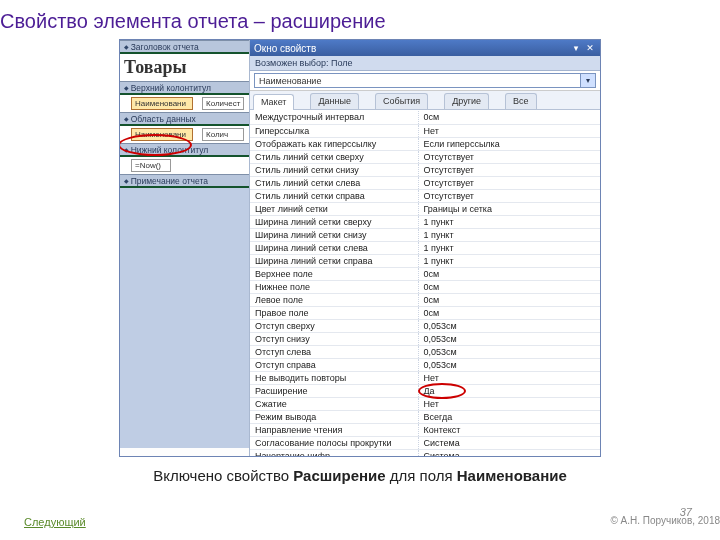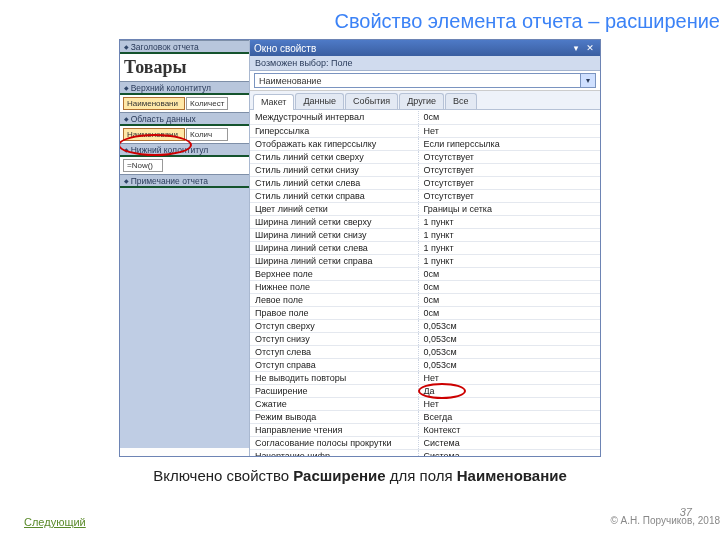--- a/index.html
+++ b/index.html
@@ -1,43 +1,43 @@
 <!DOCTYPE html>
 <html><head>
 <meta charset="utf-8">
 <style>
   * { box-sizing: border-box; margin: 0; padding: 0; }
   body {
     width: 720px; height: 540px;
     font-family: "Segoe UI", Tahoma, sans-serif;
     background: #fff; color: #333; position: relative; overflow: hidden;
   }
-  .slide-title { text-align: right; font-size: 20px; color: #3b82f6; padding: 10px 0 6px; font-weight: 400; }
+  .slide-title { text-align: left; font-size: 20px; color: #4c1d95; padding: 10px 0 6px; font-weight: 400; }
   .app-frame {
     width: 482px; height: 418px; margin: 0 auto;
     border: 1px solid #6d84b4; background: #e6eef8; display: flex; position: relative;
   }
   .design-pane { width: 130px; background: #fdfdfd; border-right: 1px solid #a9b8d0; font-size: 9px; position: relative; overflow: hidden; }
   .section-bar { background: #b8c6dc; border-top: 1px solid #7e8fa8; border-bottom: 2px solid #14532d; height: 14px; display: flex; align-items: center; padding-left: 4px; color: #2a3b5a; font-size: 8.5px; }
   .section-bar::before { content:"◆"; font-size: 6px; margin-right: 2px; color:#304668;}
   .big-title { font: bold 18px "Times New Roman", serif; padding: 3px 4px; background:#fff; }
   .field-row { display:flex; gap:1px; padding:2px 3px; background:#fff;}
-  .field-box { border:1px solid #999; background:#fff; padding:1px 3px; font-size:8px; height:13px; display:flex; align-items:center; overflow:hidden; white-space:nowrap;}
+  .field-box { border:1px solid #999; background:#fff; padding:1px 3px; font-size:8px; height:13px; display:flex; align-items:center; overflow:hidden; white-space:nowrap;margin-left:8px;}
   .field-box.active { background:#ffe8a8; border-color:#b07030;}
   .hi-circle { position:absolute; border:2px solid #c00; border-radius:50%; pointer-events:none;}
 
   .prop-pane { flex:1; display:flex; flex-direction:column; background:#fff; font-size:9.5px;}
   .prop-titlebar { background:linear-gradient(#4e7ac7,#3a5ea0); color:#fff; height:16px; display:flex; align-items:center; padding:0 4px; font-size:10px;}
   .prop-titlebar .spacer{flex:1;}
   .prop-titlebar .win-btn{width:12px;height:12px;display:flex;align-items:center;justify-content:center;font-size:9px;margin-left:2px;cursor:pointer;}
   .sel-type-bar{background:#d0dbee;border-bottom:1px solid #a4b4cf;height:15px;display:flex;align-items:center;padding-left:5px;color:#2a3b5a;font-size:9px;}
   .sel-combo{padding:2px 4px;border-bottom:1px solid #ccc;}
   .sel-combo .combo{border:1px solid #7a94c0;background:#fff;height:15px;display:flex;align-items:center;padding:0 4px;font-size:9px;position:relative;}
   .sel-combo .combo .arrow{position:absolute;right:0;top:0;width:15px;height:100%;background:#cfe0ff;border-left:1px solid #7a94c0;display:flex;align-items:center;justify-content:center;color:#2a3b5a;font-size:8px;}
-  .tabs{display:flex;background:#eef2f9;border-bottom:1px solid #b6c2d6;padding:2px 3px 0;gap:0;font-size:9px;}
+  .tabs{display:flex;background:#eef2f9;border-bottom:1px solid #b6c2d6;padding:2px 3px 0;gap:15px;font-size:9px;}
   .tab{padding:2px 7px 3px;border:1px solid #b6c2d6;border-bottom:none;border-radius:3px 3px 0 0;background:#e3e9f3;margin-right:1px;cursor:pointer;}
   .tab.active{background:#fff;position:relative;top:1px;}
   .grid{flex:1;overflow:auto;border-top:1px solid #fff;}
   .grid table{width:100%;border-collapse:collapse;table-layout:fixed;}
   .grid td{border-bottom:1px solid #e4e8ef;padding:1px 5px;height:13px;font-size:9px;white-space:nowrap;overflow:hidden;}
   .grid td:first-child{width:48%;border-right:1px dotted #ccd4e2;color:#222;}
   .grid td:last-child{color:#222;}
   .val-circle{position:absolute;border:2px solid #c00;border-radius:50%;pointer-events:none;}
 
   .caption{ text-align:center; font-size:15px; color:#222; padding:10px 9px 0;}

